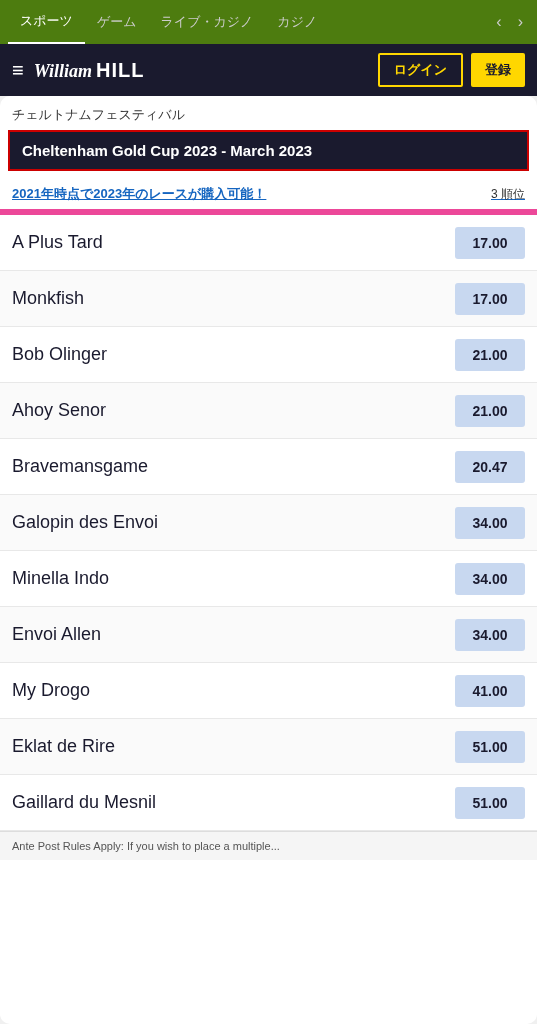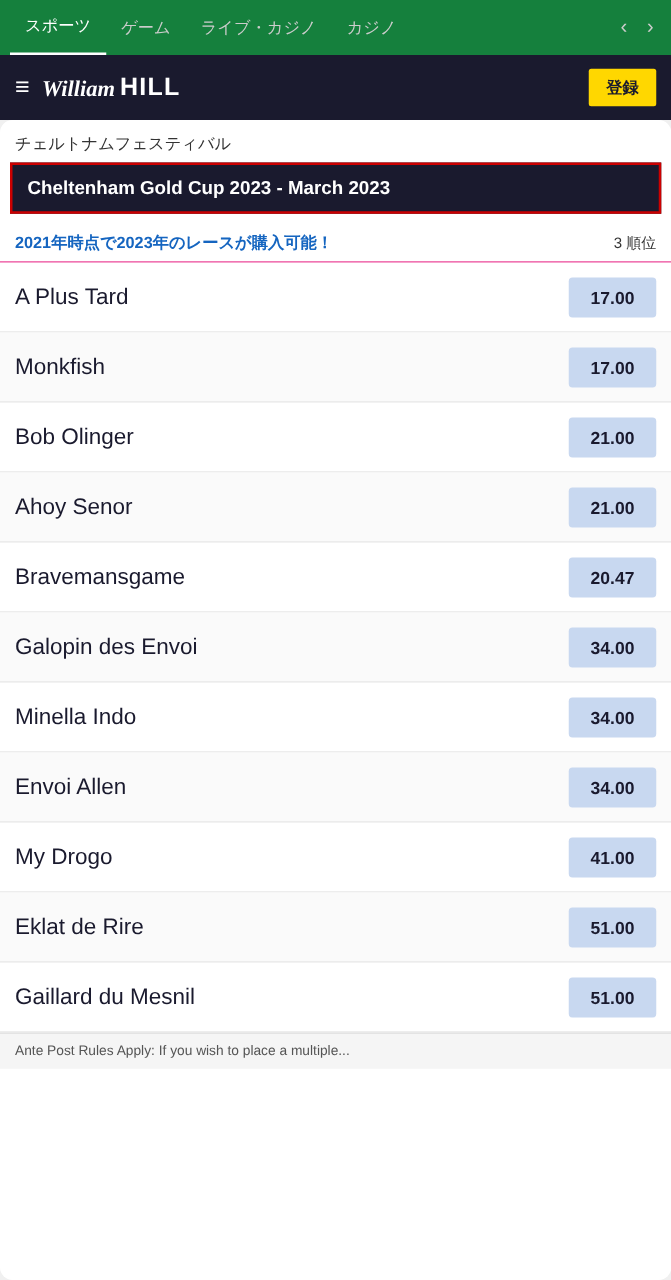--- a/index.html
+++ b/index.html
@@ -6,21 +6,21 @@
     body {
       font-family: Arial, sans-serif;
       background: #f0f0f0;
       width: 537px;
       min-height: 1024px;
       overflow-x: hidden;
     }
 
     
     .top-nav {
-      background: #15803d;
+      background: #4d7c0f;
       display: flex;
       align-items: center;
       padding: 0 8px;
       height: 44px;
     }
     .top-nav-item {
       color: #ccc;
       font-size: 13px;
       padding: 0 12px;
       height: 44px;
@@ -132,21 +132,22 @@
 
     
     .notice-bar {
       padding: 6px 12px;
       font-size: 13px;
       color: #1565c0;
       font-weight: bold;
       display: flex;
       align-items: center;
       justify-content: space-between;
-      border-bottom: 1px solid #ec4899;
+      border-bottom: 6px solid #ec4899;
+      text-decoration: underline;
     }
     .notice-rank {
       color: #333;
       font-size: 12px;
       font-weight: normal;
     }
 
     
     .odds-table {
       width: 100%;
@@ -204,20 +205,21 @@
 
 <header class="header">
   <span class="header-menu">≡</span>
   <div class="header-logo">
     <span class="logo-william">
       <em>William</em>
     </span>
     <span class="logo-hill">HILL</span>
   </div>
   <div class="header-buttons">
+    <button class="btn-login">ログイン</button>
     <button class="btn-register">登録</button>
   </div>
 </header>
 
 <div class="content">
 
   <div class="breadcrumb">チェルトナムフェスティバル</div>
 
   <div class="event-header">Cheltenham Gold Cup 2023 - March 2023</div>
 

